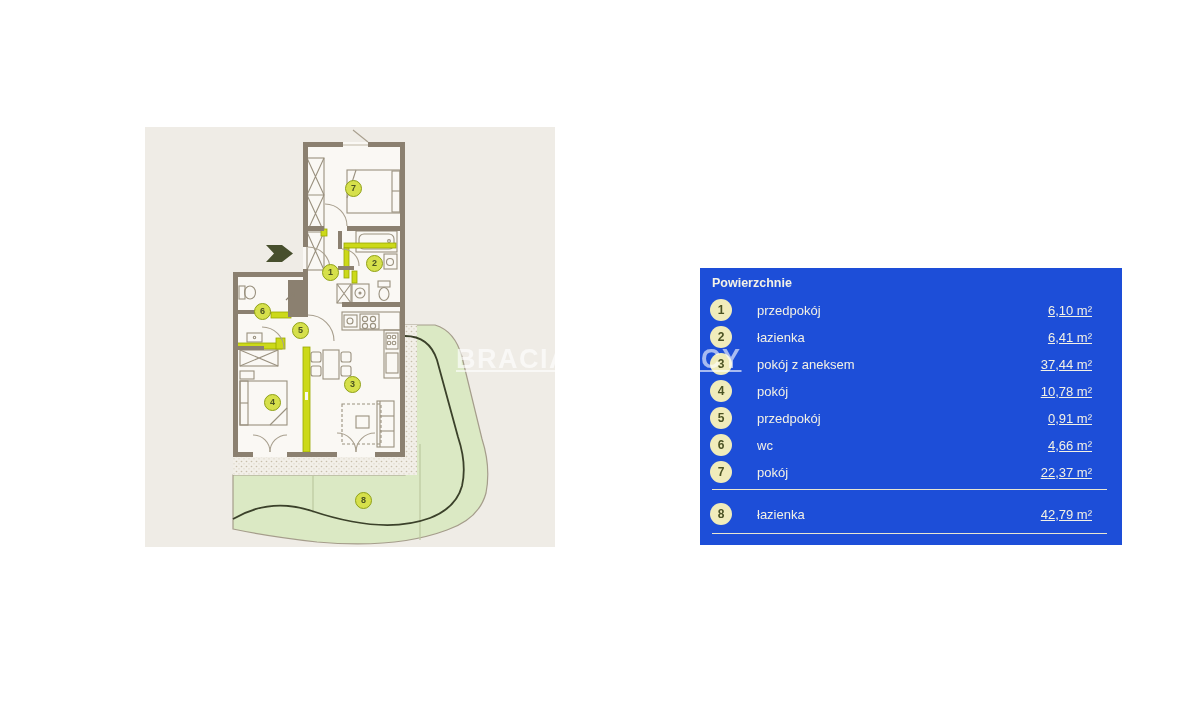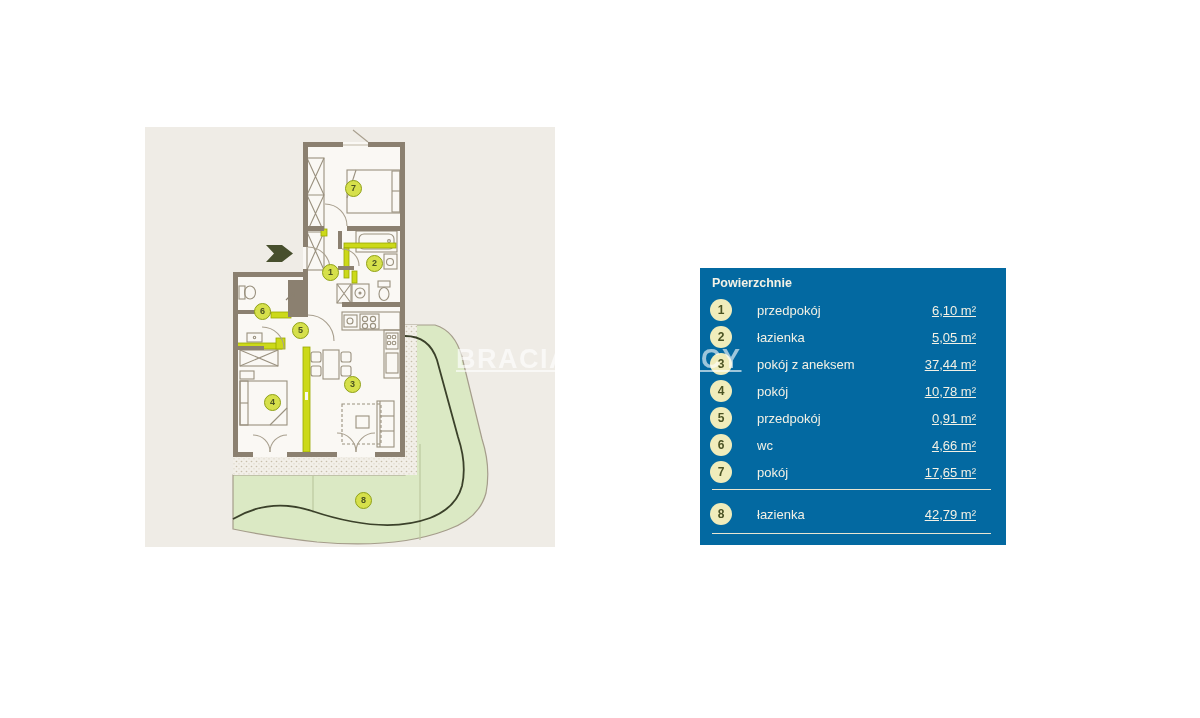--- a/index.html
+++ b/index.html
@@ -14,21 +14,21 @@
   .badge{position:absolute;width:17px;height:17px;border-radius:50%;
          background:#d6e04b;border:1px solid #8fa017;color:#4b5322;
          font:bold 9px/15px "Liberation Sans",sans-serif;text-align:center;box-sizing:border-box;}
 
   
   #watermark{position:absolute;left:456px;top:346px;z-index:30;
              font:bold 27px/1 "Liberation Sans",sans-serif;letter-spacing:1.5px;
              color:rgba(255,255,255,0.62);white-space:nowrap;pointer-events:none;text-decoration:underline;}
 
   
-  #legend{position:absolute;left:700px;top:268px;width:306px;height:277px;background:#0369a1;}
+  #legend{position:absolute;left:700px;top:268px;width:422px;height:277px;background:#1d4ed8;}
   #legend-title{position:absolute;left:12px;top:8px;
                 font:bold 12.5px "Liberation Sans",sans-serif;color:#f4f2e6;}
   .lrow{position:absolute;left:10px;right:30px;height:24px;display:flex;align-items:center;}
   .lnum{width:22px;height:22px;border-radius:50%;background:#f0ecbb;color:#4a5223;flex:0 0 22px;
         font:bold 12px/22px "Liberation Sans",sans-serif;text-align:center;margin-right:25px;}
   .llabel{font:13px "Liberation Sans",sans-serif;color:#f3f1e5;}
   .lvalue{margin-left:auto;font:13px "Liberation Sans",sans-serif;color:#f3f1e5;text-decoration:underline;}
   .lsep{position:absolute;left:12px;right:15px;height:1px;background:#e8e6d2;}
   .r1{top:30px}.r2{top:57px}.r3{top:84px}.r4{top:111px}
   .r5{top:138px}.r6{top:165px}.r7{top:192px}.r8{top:234px}
@@ -205,21 +205,21 @@
     <div id="legend-title">Powierzchnie</div>
 
     <div class="lrow r1">
       <span class="lnum">1</span>
       <span class="llabel">przedpokój</span>
       <span class="lvalue">6,10 m²</span>
     </div>
     <div class="lrow r2">
       <span class="lnum">2</span>
       <span class="llabel">łazienka</span>
-      <span class="lvalue">5,05 m²</span>
+      <span class="lvalue">6,41 m²</span>
     </div>
     <div class="lrow r3">
       <span class="lnum">3</span>
       <span class="llabel">pokój z aneksem</span>
       <span class="lvalue">37,44 m²</span>
     </div>
     <div class="lrow r4">
       <span class="lnum">4</span>
       <span class="llabel">pokój</span>
       <span class="lvalue">10,78 m²</span>
@@ -230,21 +230,21 @@
       <span class="lvalue">0,91 m²</span>
     </div>
     <div class="lrow r6">
       <span class="lnum">6</span>
       <span class="llabel">wc</span>
       <span class="lvalue">4,66 m²</span>
     </div>
     <div class="lrow r7">
       <span class="lnum">7</span>
       <span class="llabel">pokój</span>
-      <span class="lvalue">17,65 m²</span>
+      <span class="lvalue">22,37 m²</span>
     </div>
     <div class="lsep sep1"></div>
     <div class="lrow r8">
       <span class="lnum">8</span>
       <span class="llabel">łazienka</span>
       <span class="lvalue">42,79 m²</span>
     </div>
     <div class="lsep sep2"></div>
   </div>
 

